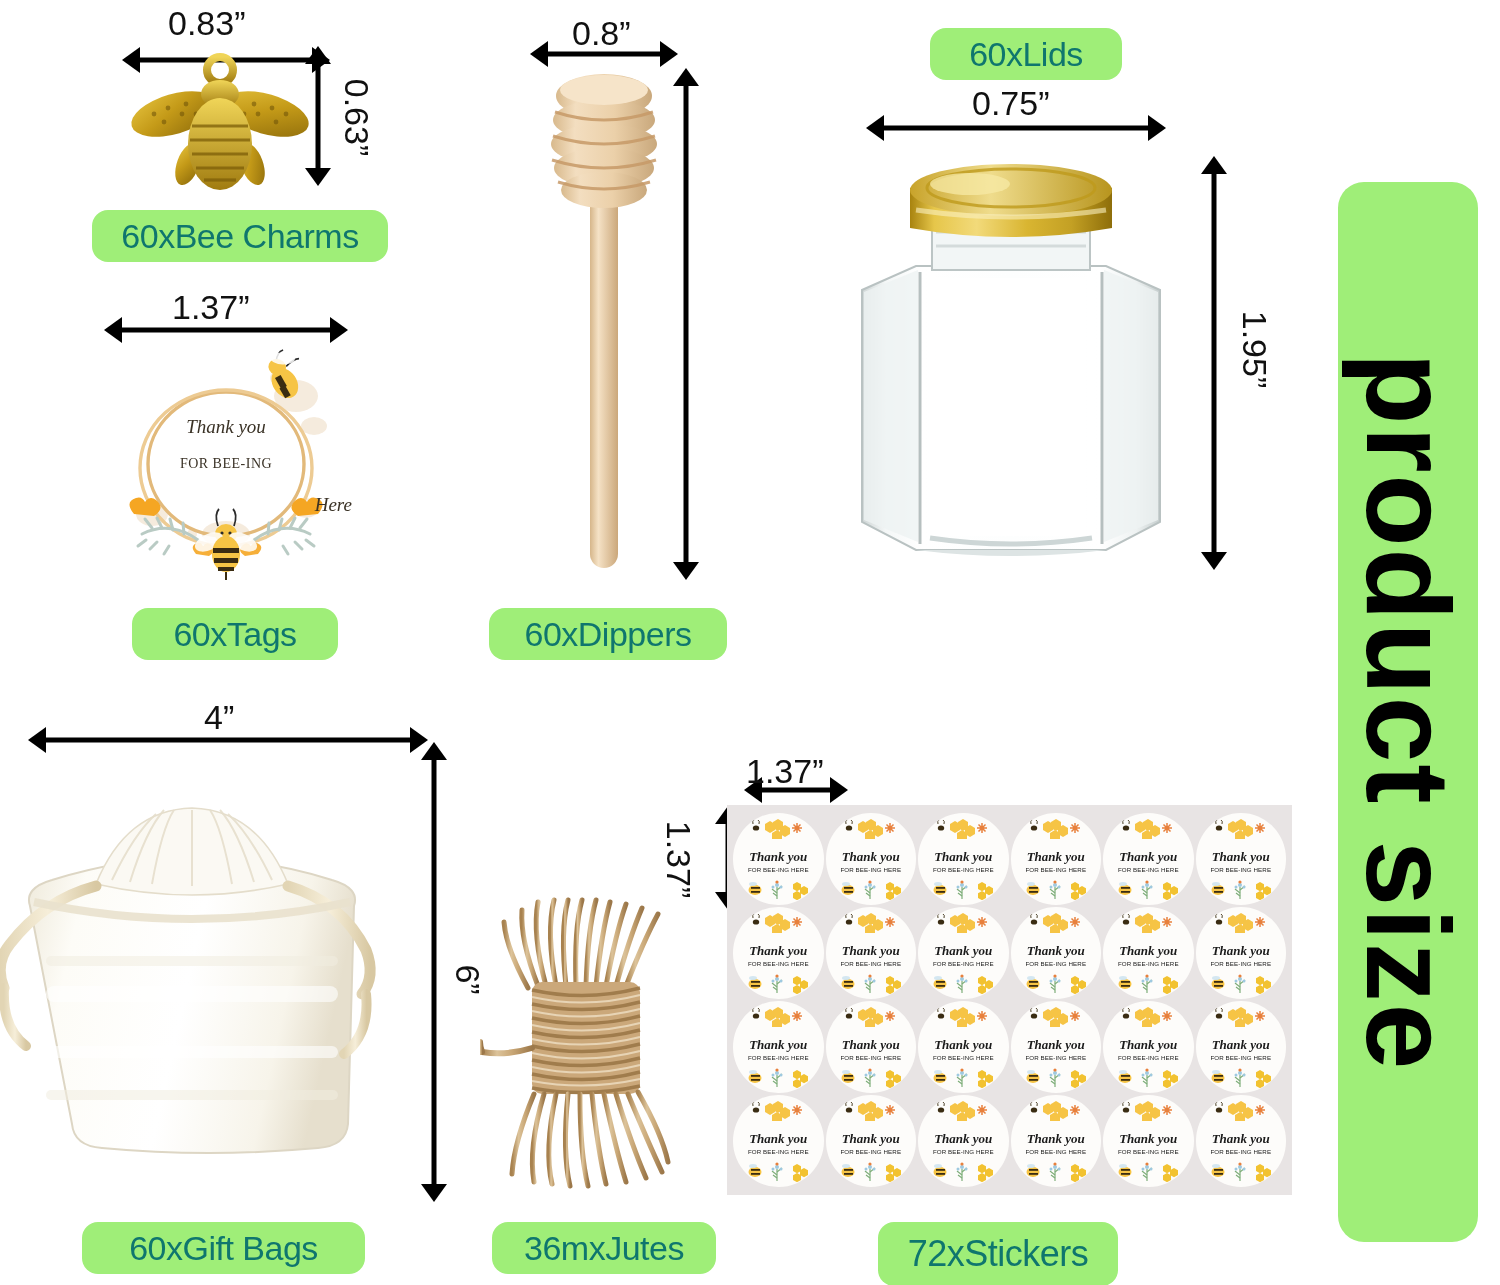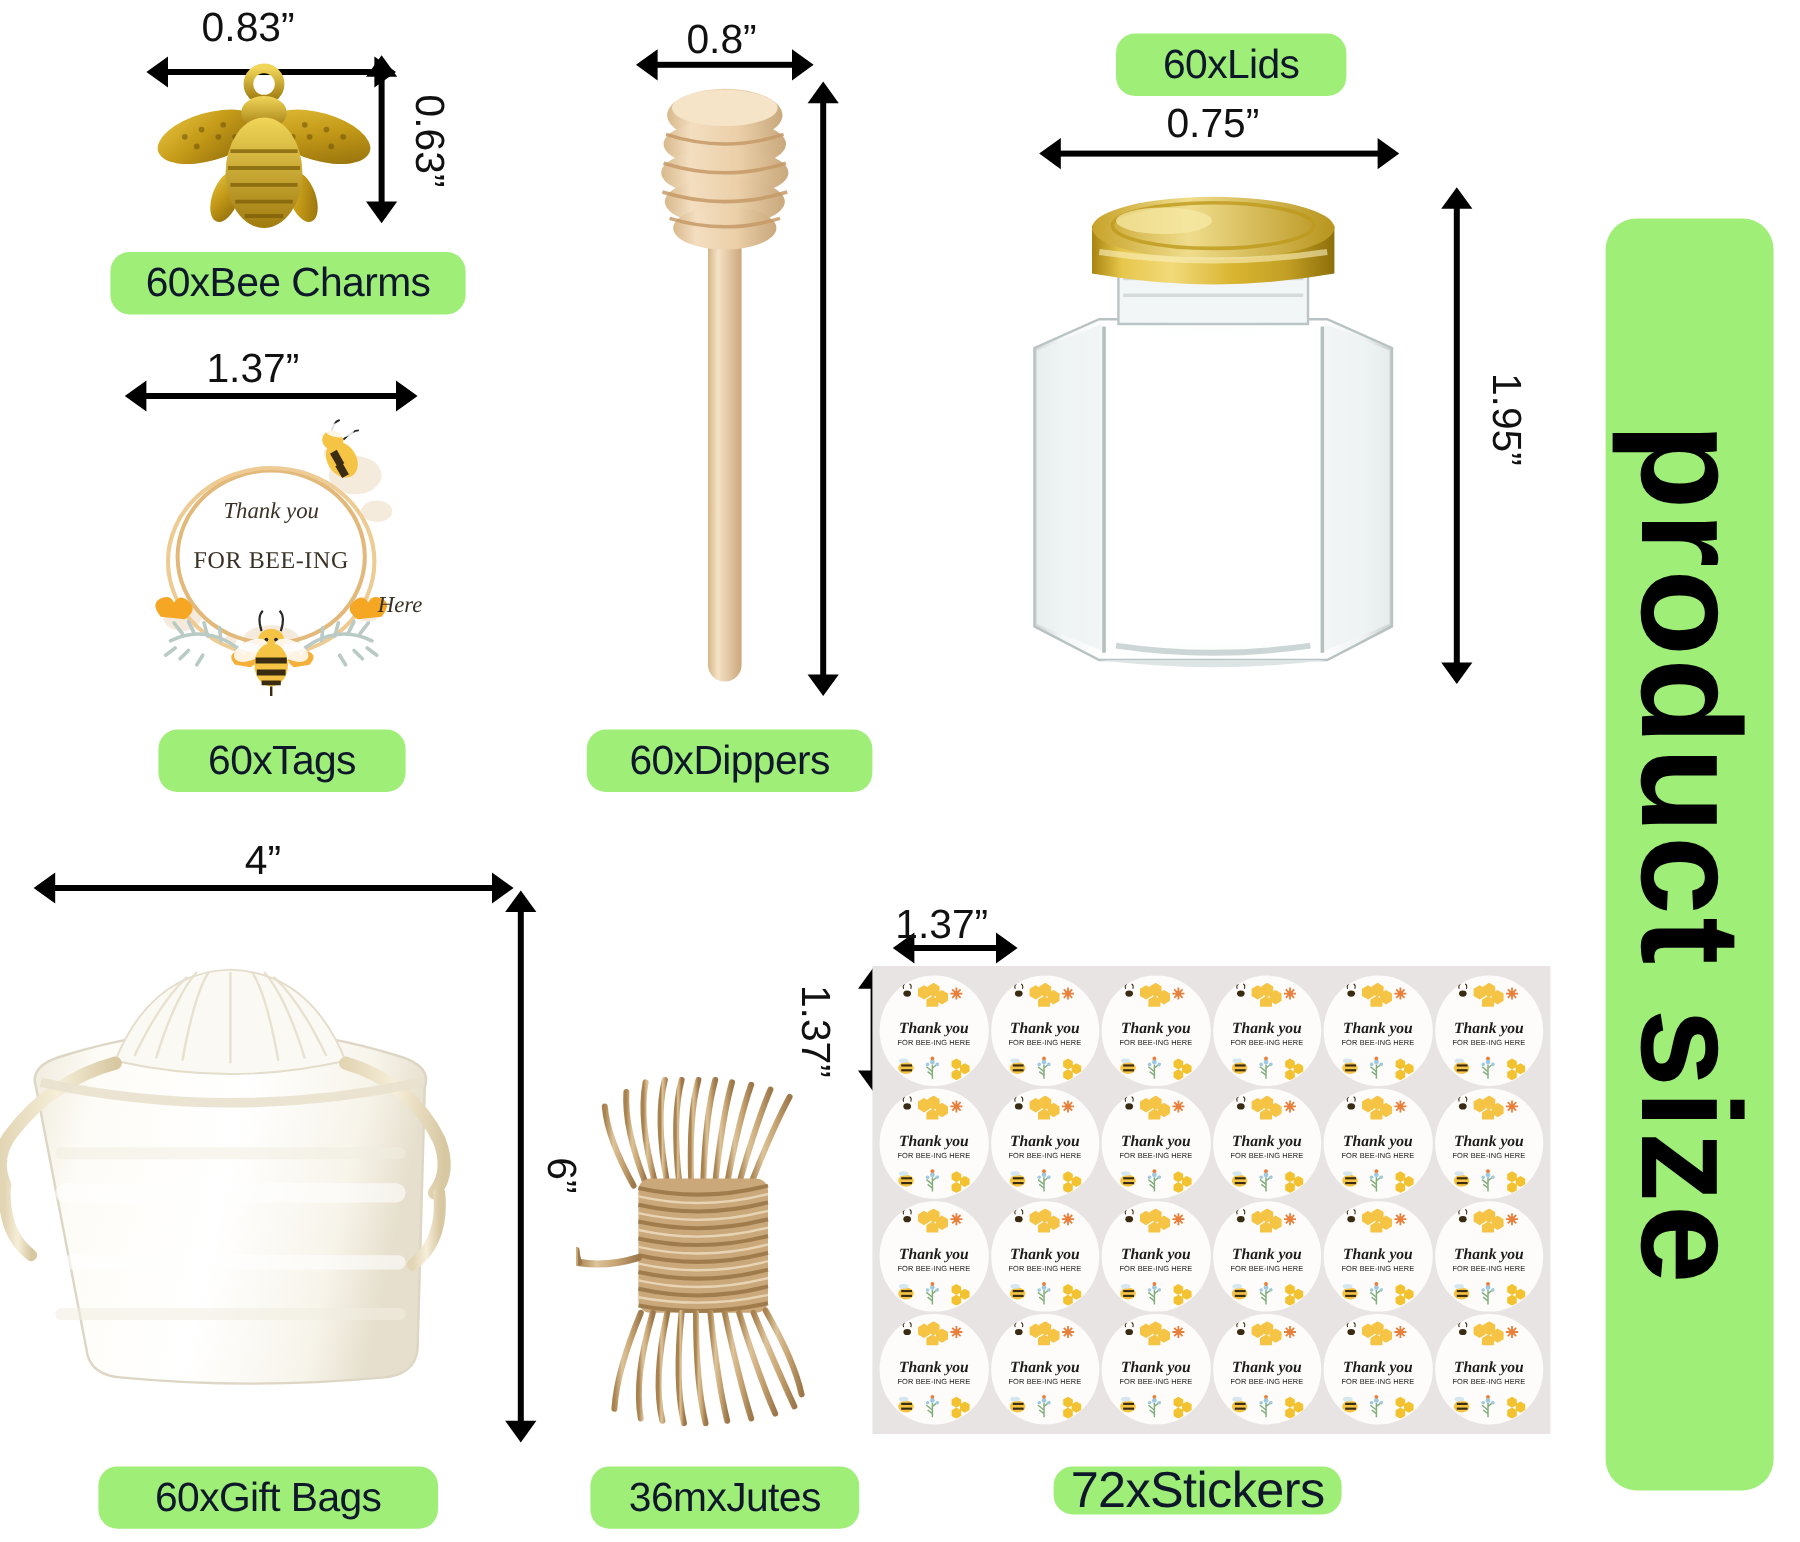--- a/index.html
+++ b/index.html
@@ -9,21 +9,21 @@
     font-family: "Liberation Sans", sans-serif;
     overflow: hidden;
   }
   #stage { position: relative; width: 1500px; height: 1285px; background:#fff; }
 
   
   .badge {
     position: absolute;
     background: #9FEE78;
     border-radius: 16px;
-    color: #0f172a;
+    color: #0f766e;
     font-weight: 400;
     font-family: "Liberation Sans", sans-serif;
     display: flex; align-items: center; justify-content: center;
     white-space: nowrap;
     letter-spacing: -0.5px;
   }
 
   
   .dim-h { position: absolute; height: 0; }
   .dim-h .line {
@@ -239,21 +239,21 @@
         <ellipse cx="0" cy="6" rx="14" ry="18" fill="#F6C445"></ellipse>
         <g fill="#3a2c12">
           <path d="M-13 0 h26 v5 h-26 z"></path>
             <path d="M-12 10 h24 v5 h-24 z"></path>
             <path d="M-8 19 h16 v4 h-16 z"></path>
         </g>
         <path d="M0 24 l0 8" stroke="#3a2c12" stroke-width="2"></path>
       </g>
     </svg>
     <div class="tag-text" style="position:absolute; left:0; top:68px; width:100%; font-size:19px; font-style:italic;">Thank you</div>
-    <div class="tag-text" style="position:absolute; left:0; top:108px; width:100%; font-size:20px; letter-spacing:0.5px;">FOR BEE-ING</div>
+    <div class="tag-text" style="position:absolute; left:0; top:108px; width:100%; font-size:14px; letter-spacing:0.5px;">FOR BEE-ING</div>
     <div class="tag-text" style="position:absolute; left:0; top:146px; width:100%; font-size:19px; font-style:italic;text-align:right;">Here</div>
   </div>
 
   <div class="badge" style="left:132px; top:608px; width:206px; height:52px; font-size:34px;">
     <span>60xTags</span>
   </div>
 
   <div class="dim-h" style="left:530px; top:54px; width:148px;">
     <span class="ar l"></span>
       <span class="line"></span>
@@ -1660,21 +1660,21 @@
             <g fill="#F2C230">
               <polygon points="50,4 54,6.3 54,10.9 50,13.2 46,10.9 46,6.3"></polygon>
               <polygon points="57,8 61,10.3 61,14.9 57,17.2 53,14.9 53,10.3"></polygon>
               <polygon points="50,13 54,15.3 54,19.9 50,22.2 46,19.9 46,15.3"></polygon>
             </g>
           </svg>
         </div>
       </div>
   </div>
 
-  <div class="badge" style="left:878px; top:1222px; width:240px; height:40px; font-size:42px;">
+  <div class="badge" style="left:878px; top:1222px; width:240px; height:64px; font-size:36px;">
     <span>72xStickers</span>
   </div>
 
   <div id="banner">
     <span class="txt">product size</span>
   </div>
 
 </div>
 
 </body></html>

